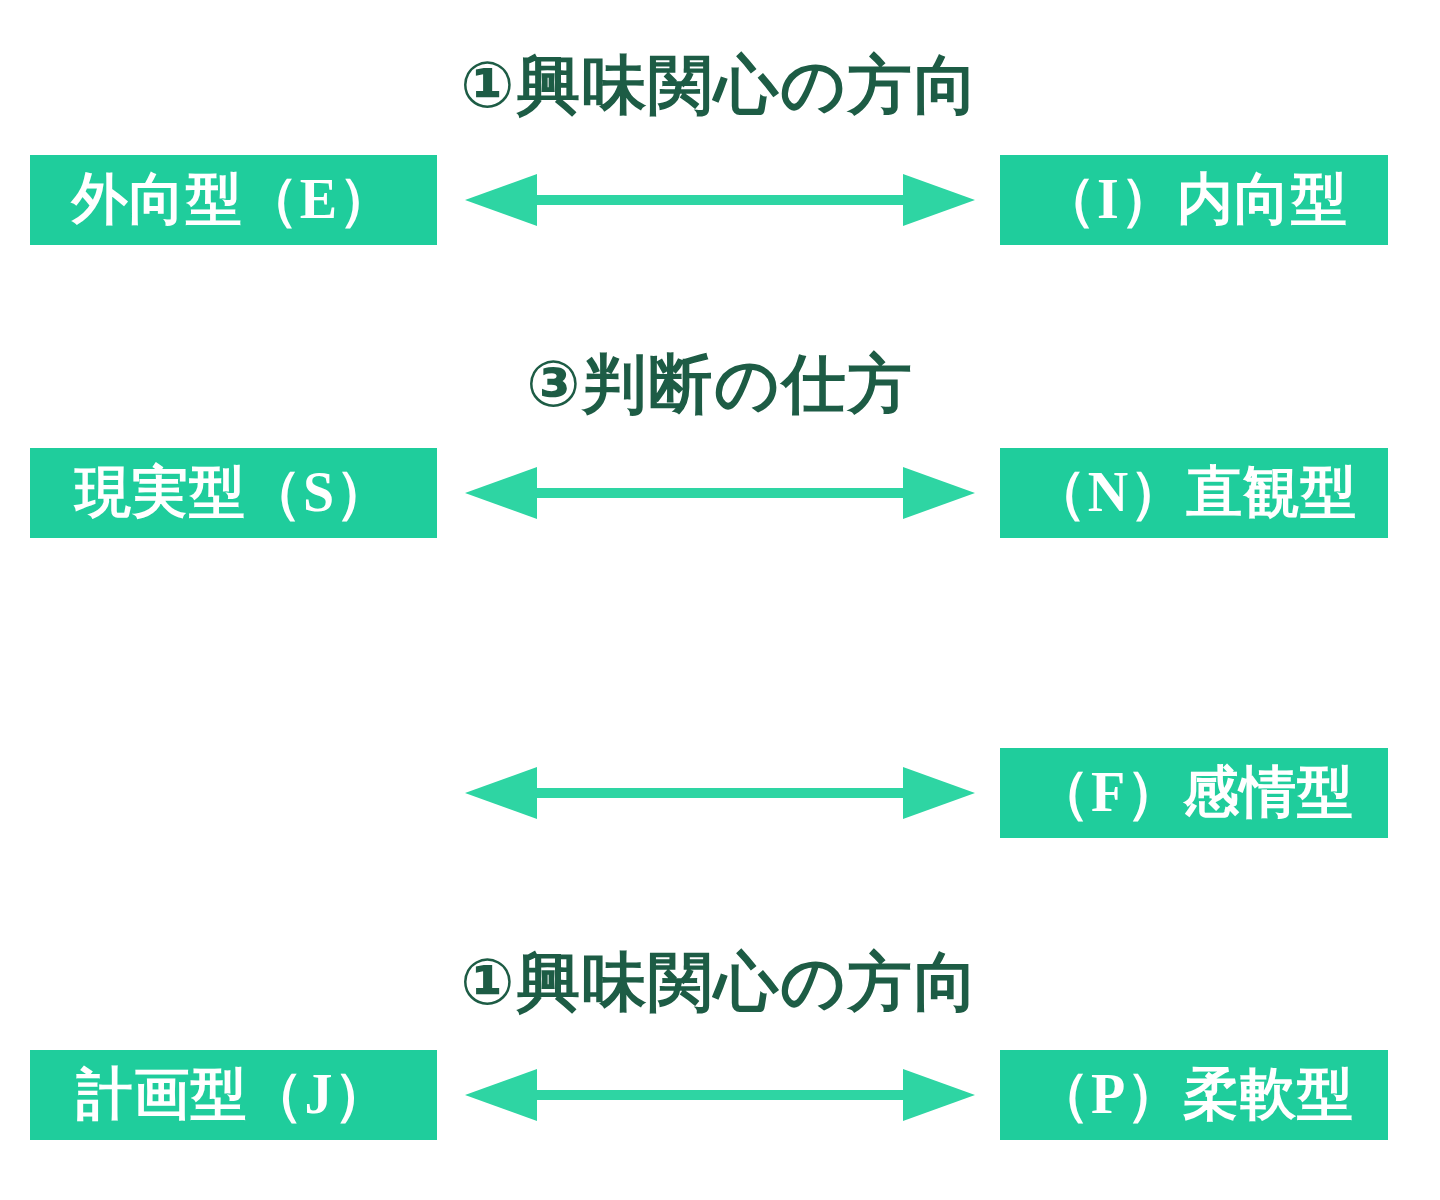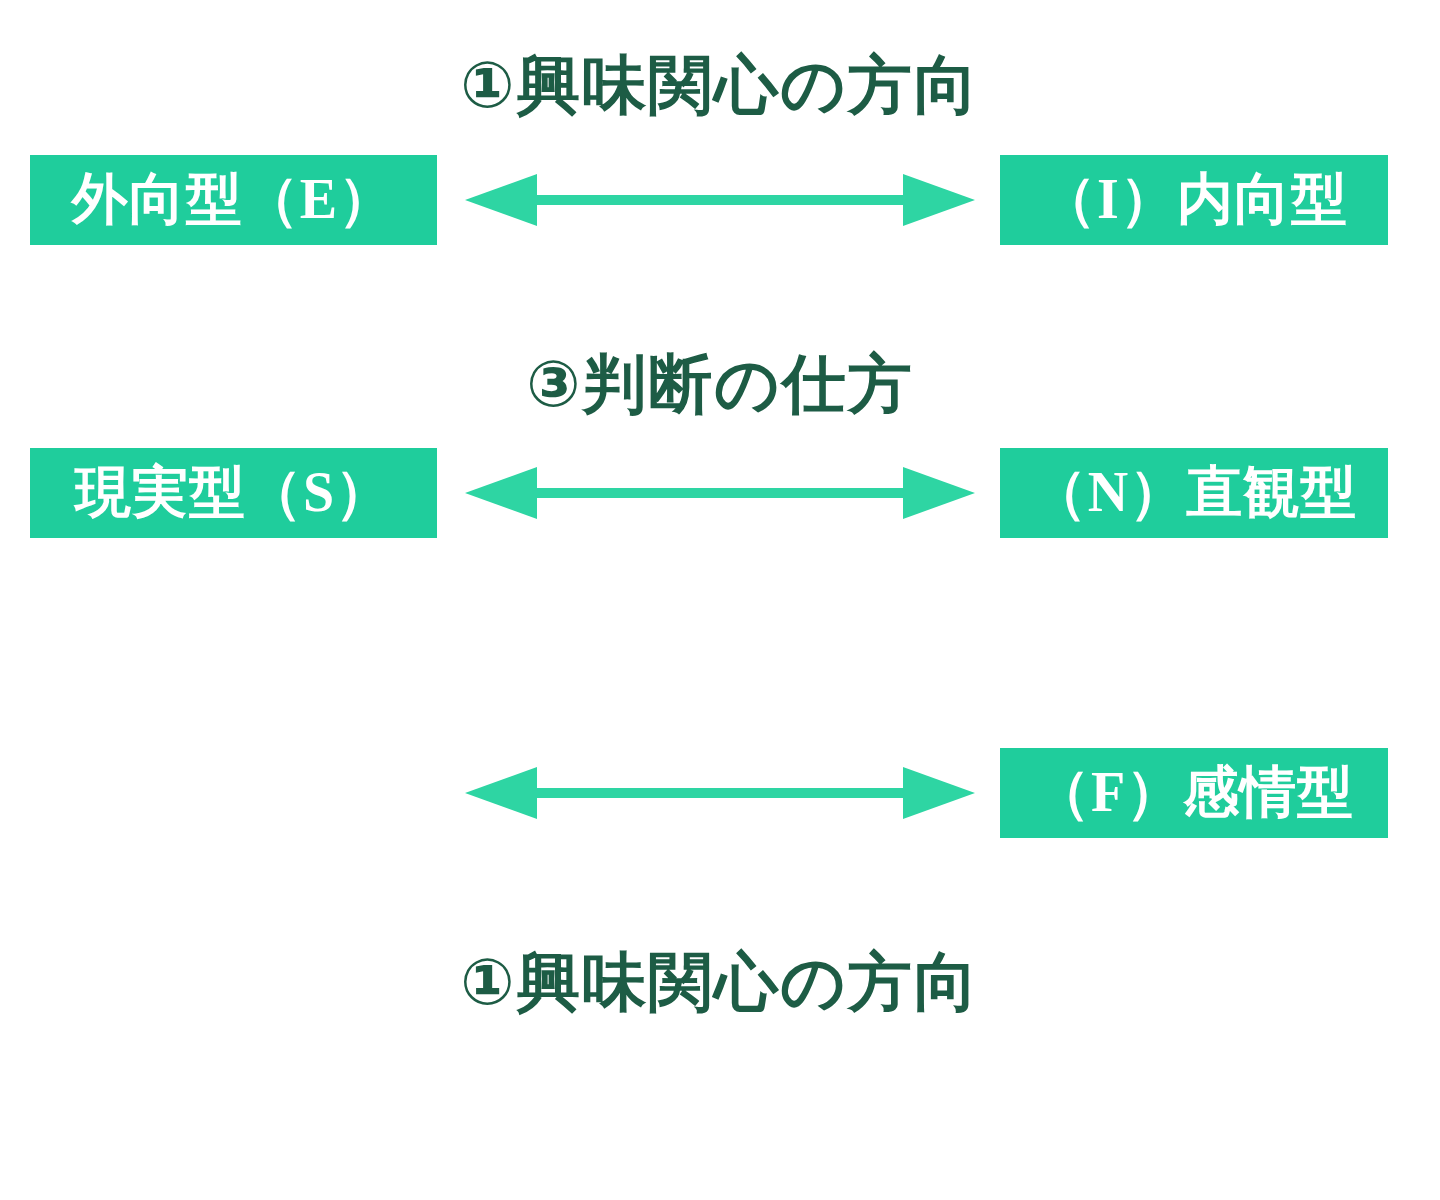--- a/index.html
+++ b/index.html
@@ -84,14 +84,23 @@
   <div class="row r3">
     <svg class="arrow" viewBox="0 0 510 56" aria-hidden="true">
       <rect x="60" y="23" width="390" height="10" fill="currentColor"></rect>
       <polygon points="0,28 72,2 72,54" fill="currentColor"></polygon>
       <polygon points="510,28 438,2 438,54" fill="currentColor"></polygon>
     </svg>
     <div class="box right">（F）感情型</div>
   </div>
 
   <div class="title t4">①興味関心の方向</div>
+  <div class="row r4">
+    <div class="box left">計画型（J）</div>
+    <svg class="arrow" viewBox="0 0 510 56" aria-hidden="true">
+      <rect x="60" y="23" width="390" height="10" fill="currentColor"></rect>
+      <polygon points="0,28 72,2 72,54" fill="currentColor"></polygon>
+      <polygon points="510,28 438,2 438,54" fill="currentColor"></polygon>
+    </svg>
+    <div class="box right">（P）柔軟型</div>
+  </div>
 
 </div>
 
 </body></html>

